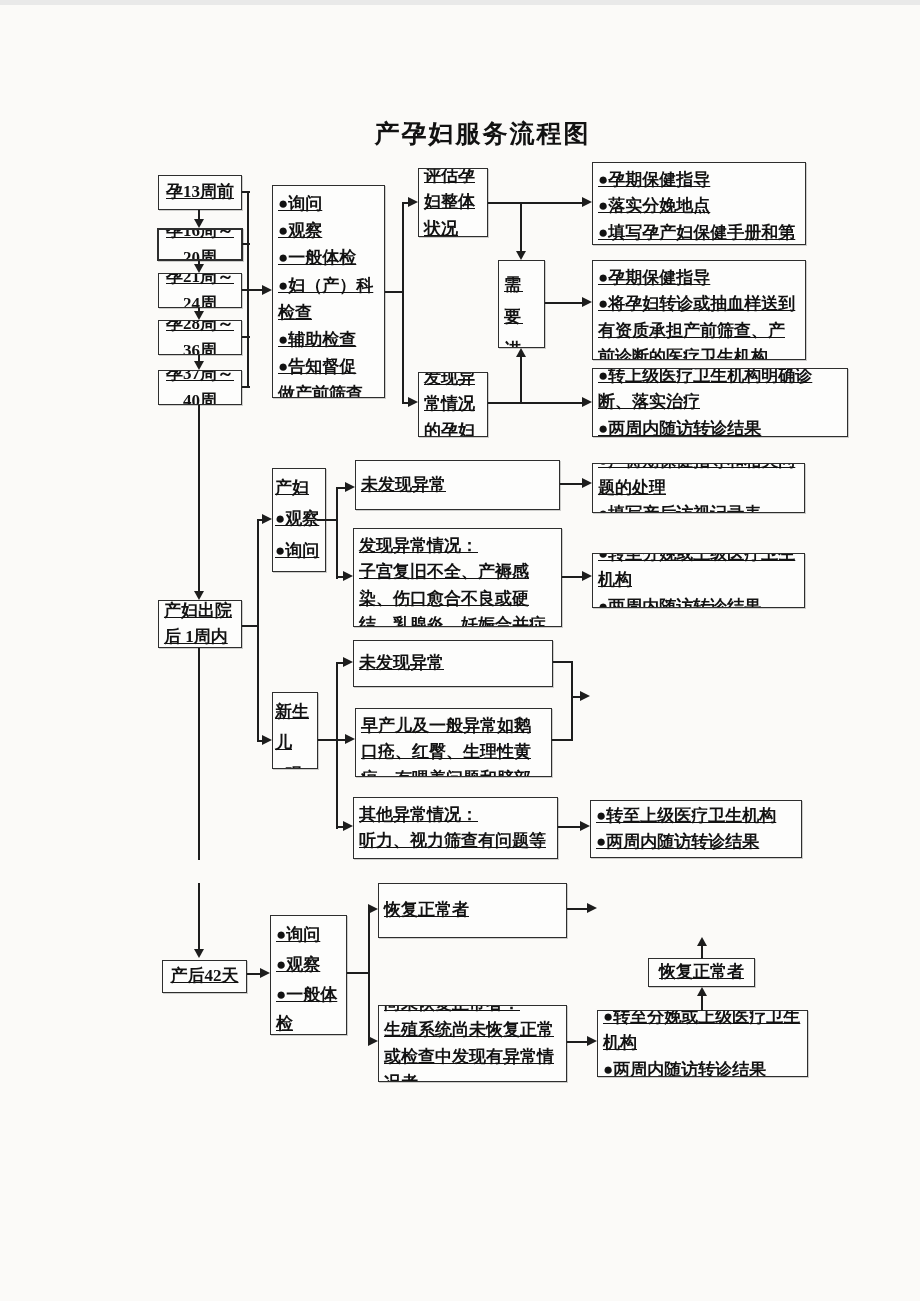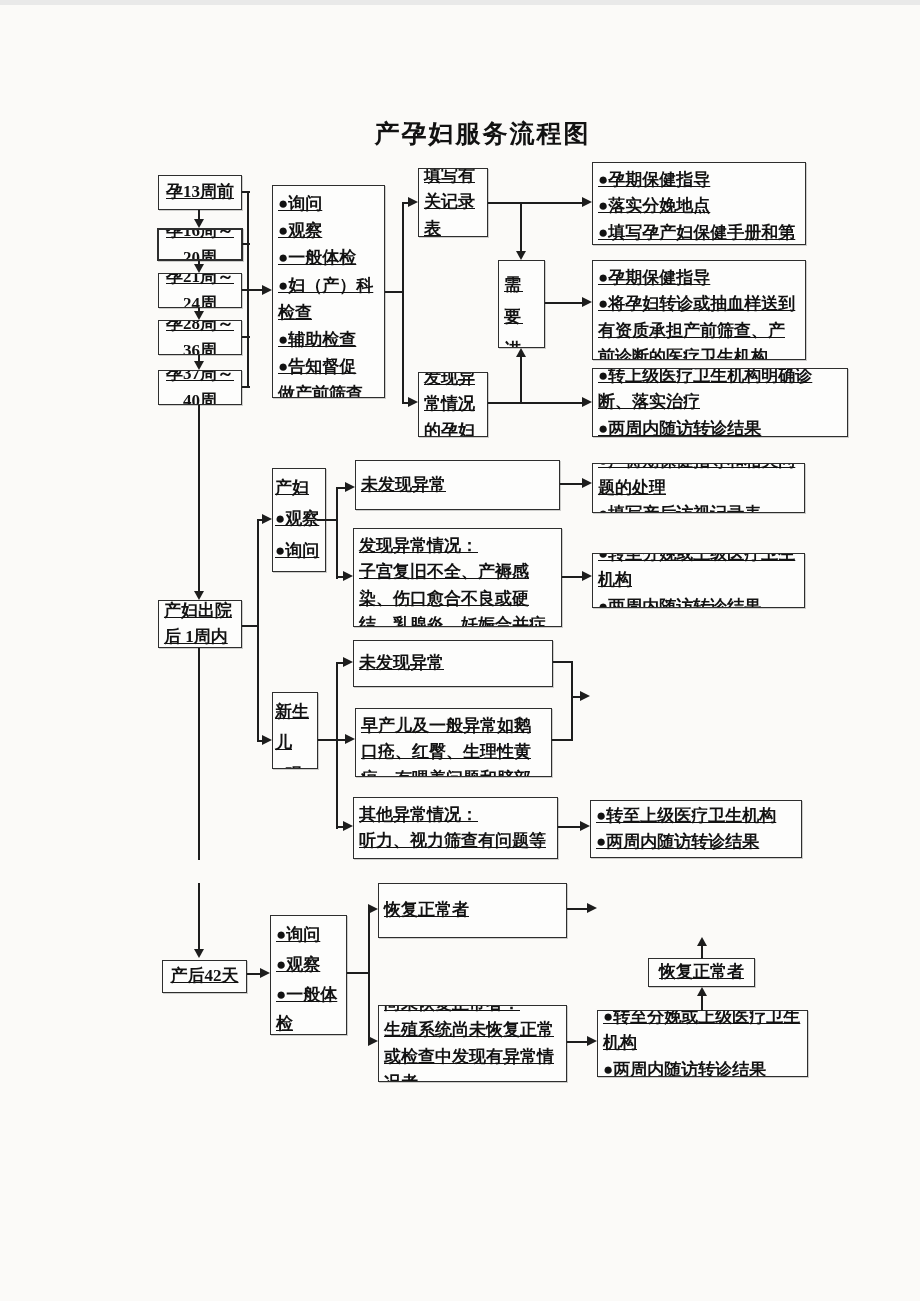--- a/index.html
+++ b/index.html
@@ -58,21 +58,21 @@
 
   <div class="b loose" style="left:272px;top:180px;width:113px;height:213px">●询问
 ●观察
 ●一般体检
 ●妇（产）科检查
 ●辅助检查
 ●告知督促
 做产前筛查和产前诊断
 ●评估孕妇整体状况</div>
 
-  <div class="b vc" style="left:418px;top:163px;width:70px;height:69px">填写有关记录表</div>
+  <div class="b vc" style="left:418px;top:163px;width:70px;height:69px">评估孕妇整体状况</div>
   <div class="b vc" style="left:418px;top:367px;width:70px;height:65px">发现异常情况的孕妇</div>
   <div class="b screen" style="left:498px;top:255px;width:47px;height:88px">需要进行产前筛查者</div>
 
   <div class="b" style="left:592px;top:157px;width:214px;height:83px">●孕期保健指导
 ●落实分娩地点
 ●填写孕产妇保健手册和第1次产前检查服务记录表</div>
   <div class="b" style="left:592px;top:255px;width:214px;height:100px">●孕期保健指导
 ●将孕妇转诊或抽血样送到有资质承担产前筛查、产前诊断的医疗卫生机构
 ●填写有关记录表</div>
   <div class="b vc" style="left:592px;top:363px;width:256px;height:69px">●转上级医疗卫生机构明确诊断、落实治疗

